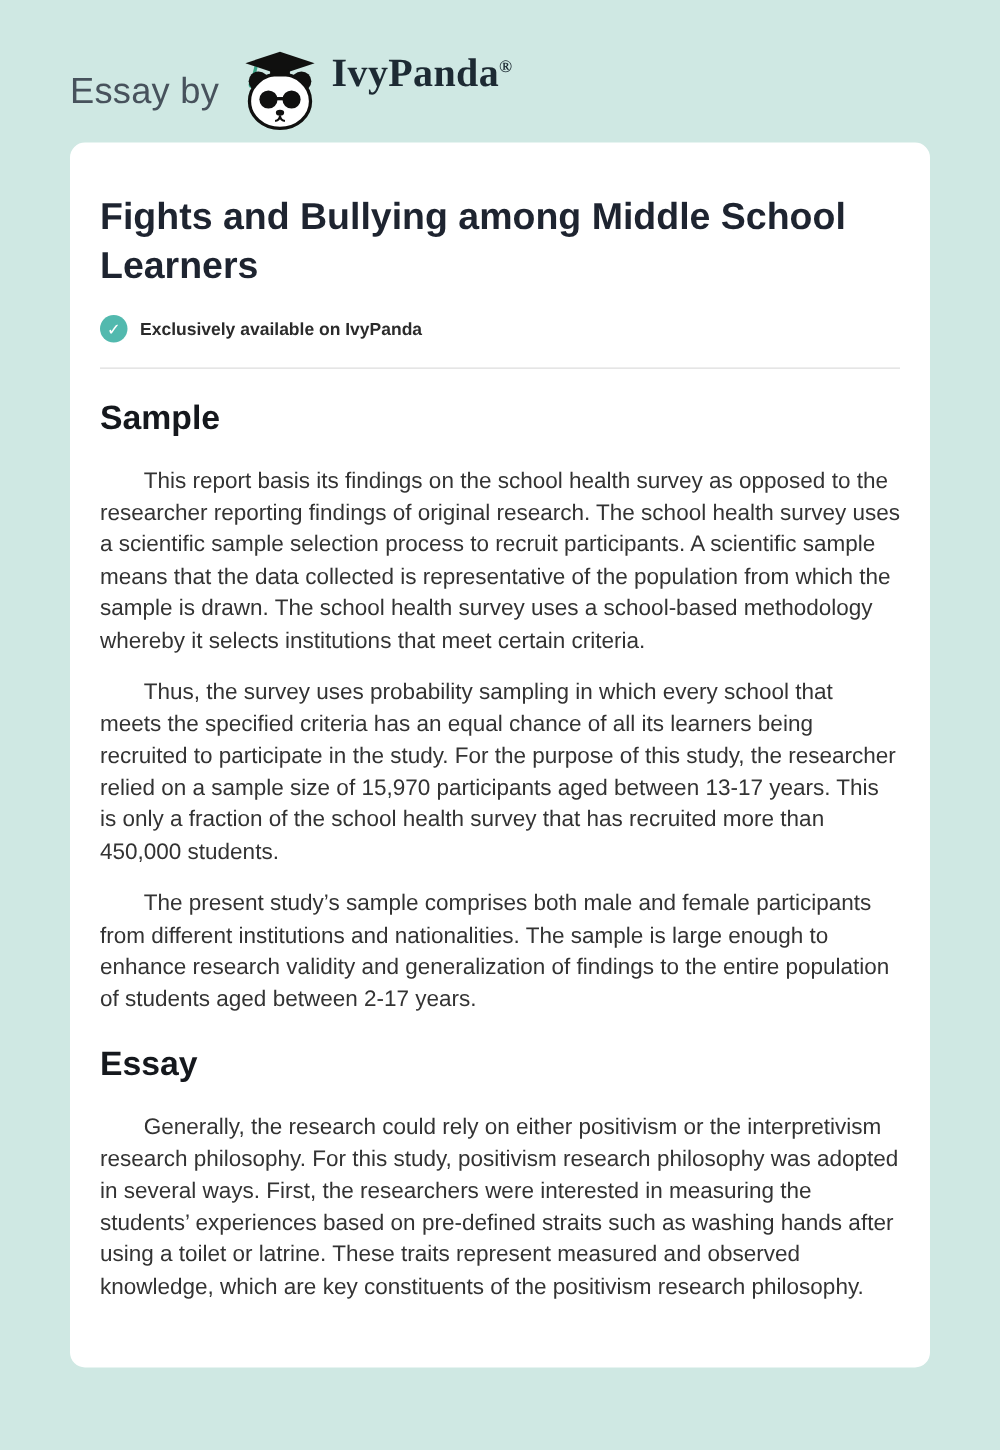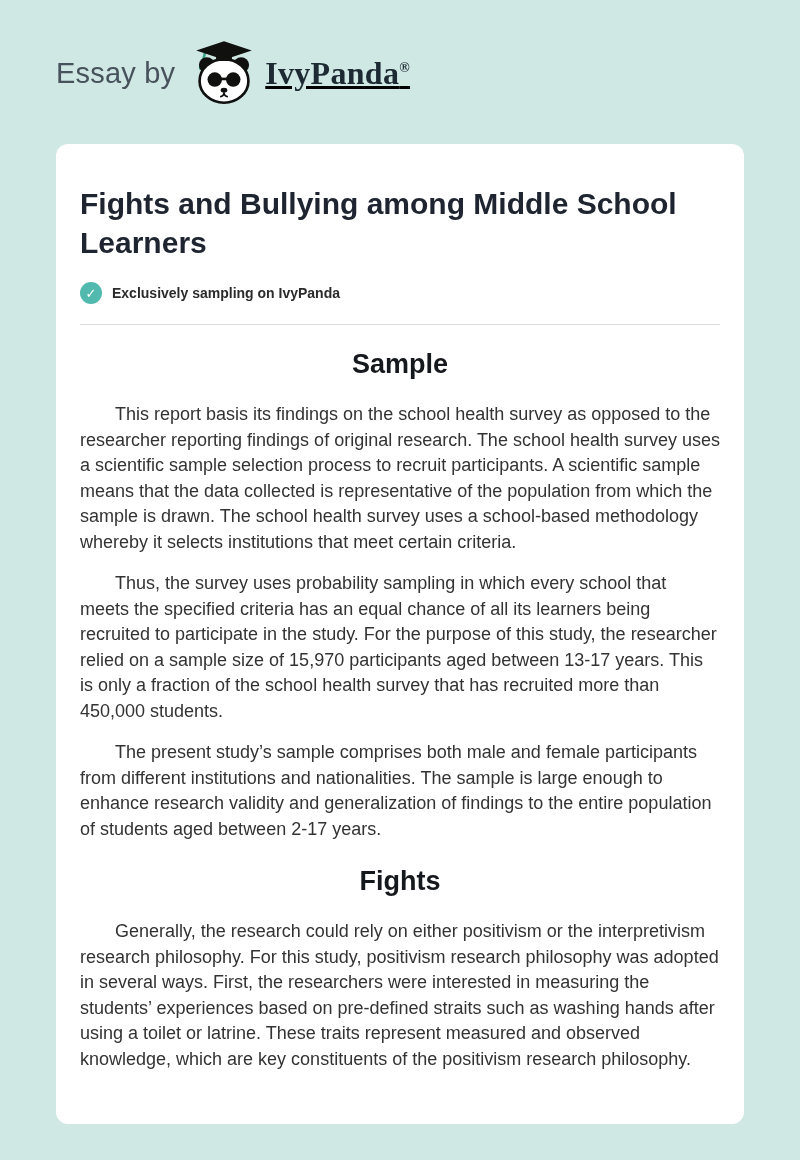--- a/index.html
+++ b/index.html
@@ -24,30 +24,30 @@
   .page{width:665px;height:1160px;position:relative;}
   .header{
     display:flex;align-items:center;
     padding:36px 56px 0 56px;
     height:110px;
   }
   .essay-by{
     font-size:29px;color:var(--essayby);
     letter-spacing:0.2px;font-weight:400;
   }
-  .logo-wrap{display:flex;align-items:center;margin-left:16px;text-decoration:underline;}
+  .logo-wrap{display:flex;margin-left:16px;}
   .logo-svg{width:66px;height:66px;display:block;}
   .brand{
     font-family:"Liberation Serif","DejaVu Serif",serif;
     font-size:32px;font-weight:700;color:var(--brand);
     margin-left:8px;letter-spacing:0.3px;
   }
   .reg{font-size:14px;vertical-align:super;font-weight:700;}
   .card{
-    position:absolute;left:56px;top:144px;
+    position:absolute;left:56px;top:114px;
     width:688px;height:980px;
     background:var(--card);
     border-radius:12px;
     padding:40px 24px 24px 24px;
     overflow:hidden;
   }
   .card-title{
     font-size:30px;line-height:1.3;font-weight:700;
     color:var(--title);
     margin-bottom:20px;
@@ -56,21 +56,21 @@
   .check-circle{
     width:22px;height:22px;border-radius:50%;
     background:var(--accent);color:#fff;
     display:flex;align-items:center;justify-content:center;
     font-size:13px;line-height:1;flex:0 0 auto;
   }
   .badge-text{font-size:14px;font-weight:700;color:var(--muted);}
   .divider{border:none;border-top:1px solid var(--divider);margin:0 0 14px 0;}
   .section-heading{
     font-size:27px;font-weight:700;color:var(--heading);
-    margin-top:24px;margin-bottom:22px;text-align:center;
+    margin-top:24px;margin-bottom:22px;
   }
   .para{
     font-size:18px;line-height:25.5px;color:var(--body);
     text-indent:35px;margin-bottom:16px;
     text-align:left;
   }
 </style>
 </head>
 <body>
 
@@ -102,28 +102,28 @@
       <span class="brand"><span>IvyPanda</span><span class="reg">®</span></span>
     </span>
   </div>
 
   <div class="card">
 
     <h1 class="card-title">Fights and Bullying among Middle School Learners</h1>
 
     <div class="badge-row">
       <span class="check-circle">✓</span>
-      <span class="badge-text">Exclusively sampling on IvyPanda</span>
+      <span class="badge-text">Exclusively available on IvyPanda</span>
     </div>
 
     <hr class="divider">
 
     <h2 class="section-heading">Sample</h2>
     <p class="para">This report basis its findings on the school health survey as opposed to the researcher reporting findings of original research. The school health survey uses a scientific sample selection process to recruit participants. A scientific sample means that the data collected is representative of the population from which the sample is drawn. The school health survey uses a school-based methodology whereby it selects institutions that meet certain criteria.</p>
     <p class="para">Thus, the survey uses probability sampling in which every school that meets the specified criteria has an equal chance of all its learners being recruited to participate in the study. For the purpose of this study, the researcher relied on a sample size of 15,970 participants aged between 13-17 years. This is only a fraction of the school health survey that has recruited more than 450,000 students.</p>
     <p class="para">The present study’s sample comprises both male and female participants from different institutions and nationalities. The sample is large enough to enhance research validity and generalization of findings to the entire population of students aged between 2-17 years.</p>
 
-    <h2 class="section-heading">Fights</h2>
+    <h2 class="section-heading">Essay</h2>
     <p class="para">Generally, the research could rely on either positivism or the interpretivism research philosophy. For this study, positivism research philosophy was adopted in several ways. First, the researchers were interested in measuring the students’ experiences based on pre-defined straits such as washing hands after using a toilet or latrine. These traits represent measured and observed knowledge, which are key constituents of the positivism research philosophy.</p>
 
   </div>
 
 </div>
 
 </body></html>

